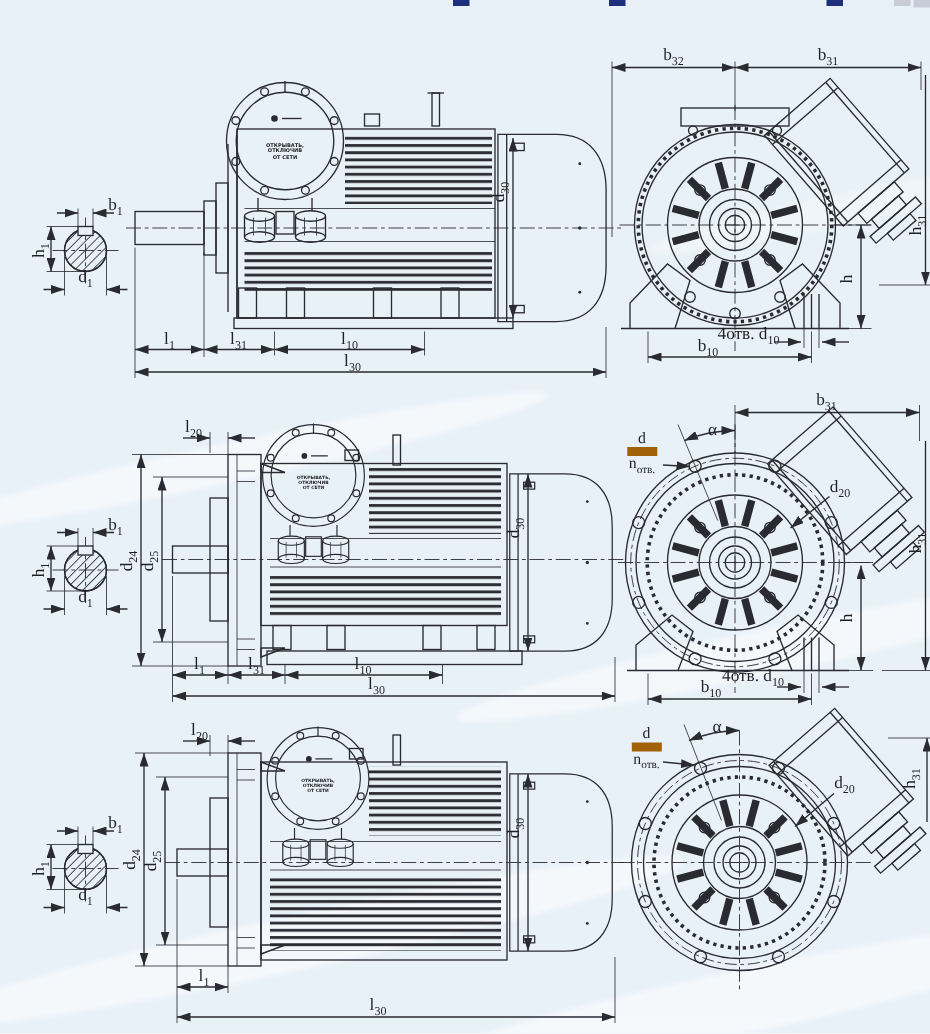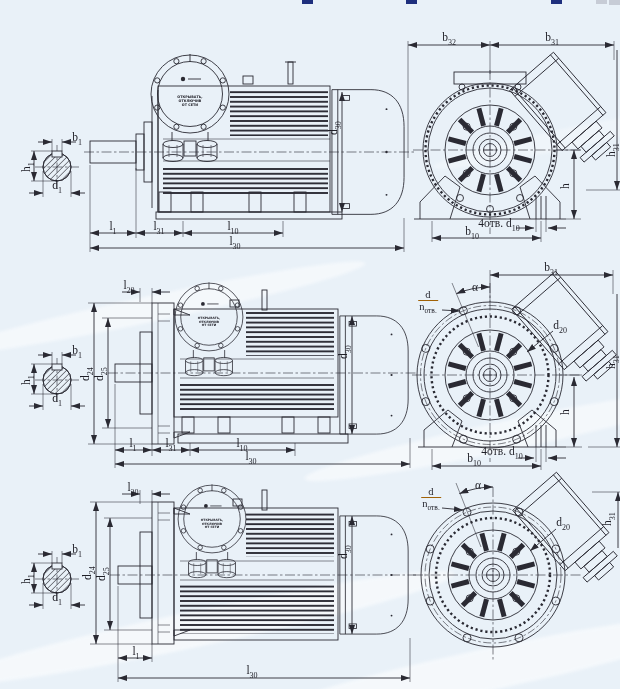--- a/index.html
+++ b/index.html
@@ -22,21 +22,21 @@
   #art .bgf{fill:#e9f1f8;}
   #art .de{marker-end:url(#ar);}
   #art .db{marker-start:url(#ar);marker-end:url(#ar);}
   .lbl{position:absolute;font-size:11.5px;color:#1f1f27;white-space:nowrap;
        transform:translate(-50%,-50%);line-height:1;}
   .lbl sub{font-size:8px;line-height:0;}
   .rot{transform:translate(-50%,-50%) rotate(-90deg);}
   .frac{position:absolute;transform:translate(-50%,-50%);text-align:center;
         font-size:10.5px;color:#1f1f27;line-height:1.05;}
   .frac sub{font-size:7.5px;}
-  .frac .den{display:block;border-top:1px solid #a16207;padding:0 1px;}
+  .frac .den{display:block;border-top:6px solid #a16207;padding:0 1px;}
   .warn{position:absolute;text-align:center;color:#23232b;
         font-family:"DejaVu Sans","Liberation Sans",sans-serif;
         font-size:6.5px;font-weight:bold;line-height:1.12;
         transform:translate(-50%,-50%) scale(.52);white-space:nowrap;}
   .warn.sm{transform:translate(-50%,-50%) scale(.46);}
 </style>
 </head>
 <body>
 
 <div id="stage" style="background:#e9f1f8;">

